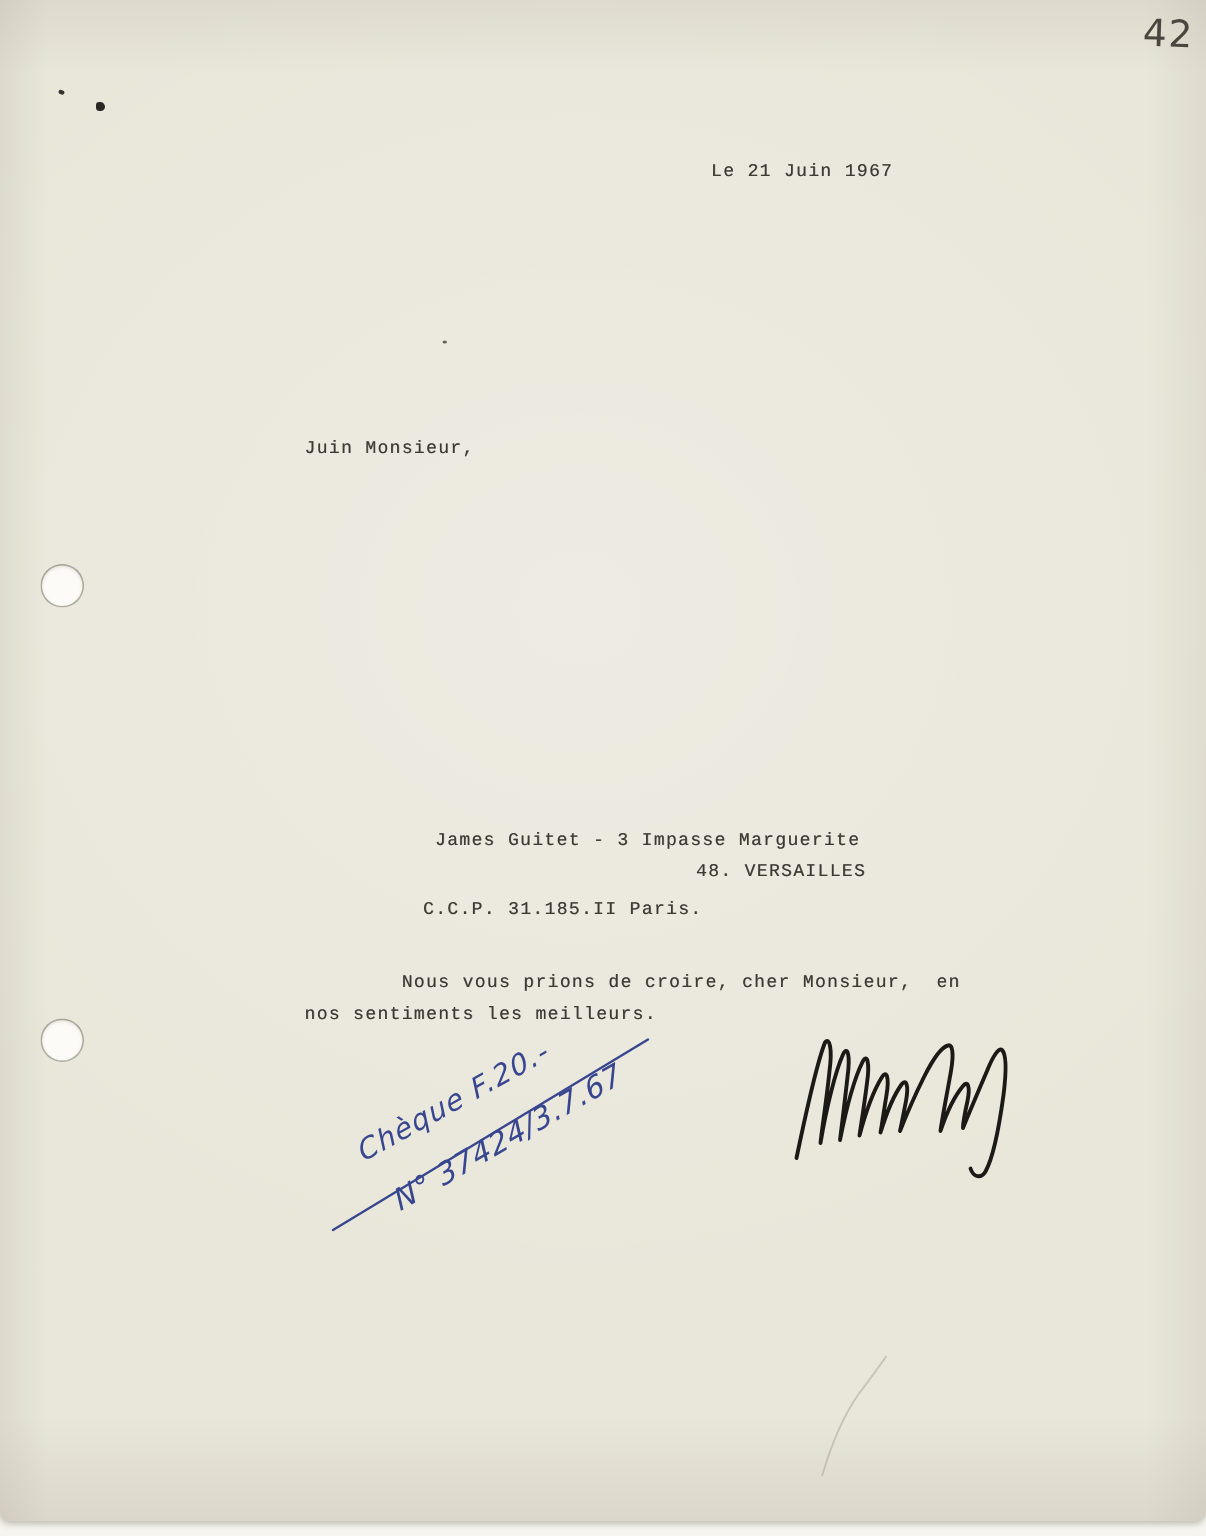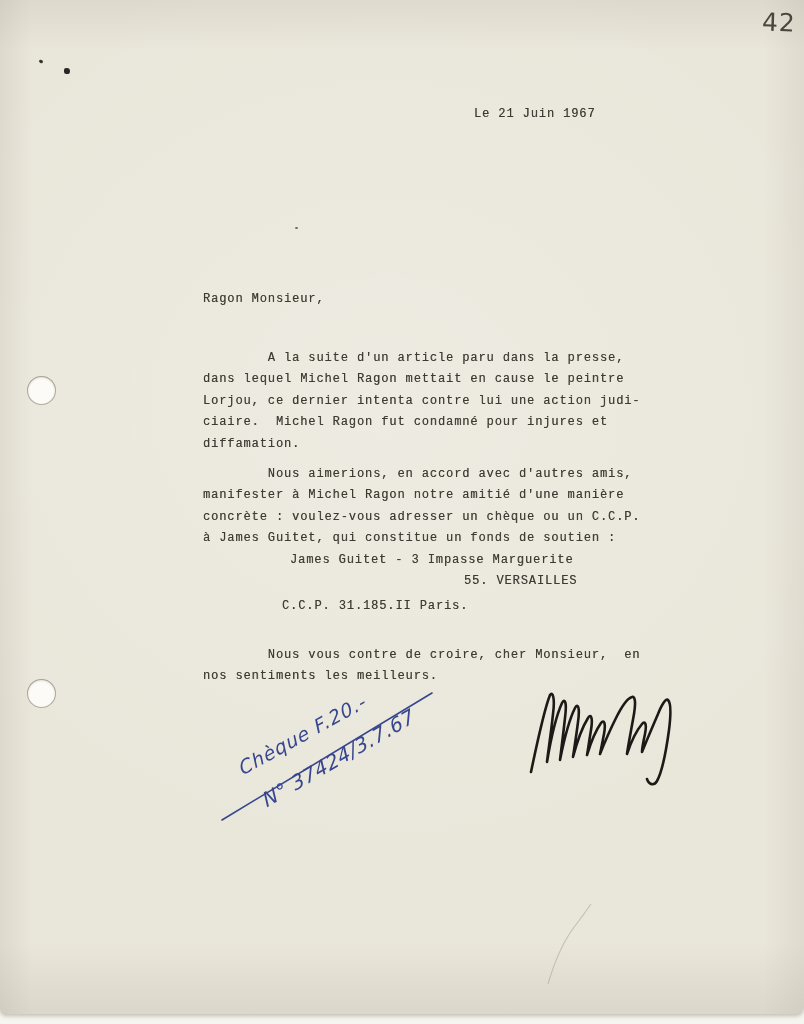--- a/index.html
+++ b/index.html
@@ -100,34 +100,25 @@
     <div class="pagenum">42</div>
 
     <div class="speck s1"></div>
     <div class="speck s2"></div>
     <div class="speck s3"></div>
 
     <div class="hole hole1"></div>
     <div class="hole hole2"></div>
 
     <div class="tw date">Le 21 Juin 1967</div>
-    <div class="tw salutation">Ragon Monsieur,</div>
-    <div class="tw para1">        A la suite d'un article paru dans la presse,
-dans lequel Michel Ragon mettait en cause le peintre
-Lorjou, ce dernier intenta contre lui une action judi-
-ciaire.  Michel Ragon fut condamné pour injures et
-diffamation.</div>
-    <div class="tw para2">        Nous aimerions, en accord avec d'autres amis,
-manifester à Michel Ragon notre amitié d'une manière
-concrète : voulez-vous adresser un chèque ou un C.C.P.
-à James Guitet, qui constitue un fonds de soutien :</div>
+    <div class="tw salutation">Juin Monsieur,</div>
     <div class="tw addr1">James Guitet - 3 Impasse Marguerite</div>
-    <div class="tw addr2">55. VERSAILLES</div>
+    <div class="tw addr2">48. VERSAILLES</div>
     <div class="tw ccp">C.C.P. 31.185.II Paris.</div>
-    <div class="tw closing">        Nous vous contre de croire, cher Monsieur,  en
+    <div class="tw closing">        Nous vous prions de croire, cher Monsieur,  en
 nos sentiments les meilleurs.</div>
 
     <div class="hw note1">Chèque F.20.-</div>
     <div class="hw note2">N° 37424/3.7.67</div>
 
     <svg class="overlay" viewBox="0 0 804 1024" xmlns="http://www.w3.org/2000/svg">
 
       <line x1="222" y1="820" x2="432" y2="693" stroke="#37468f" stroke-width="1.6" stroke-linecap="round"></line>
 
       <path fill="none" stroke="#1c1a17" stroke-width="2.6" stroke-linecap="round" stroke-linejoin="round" d="M 531 772

